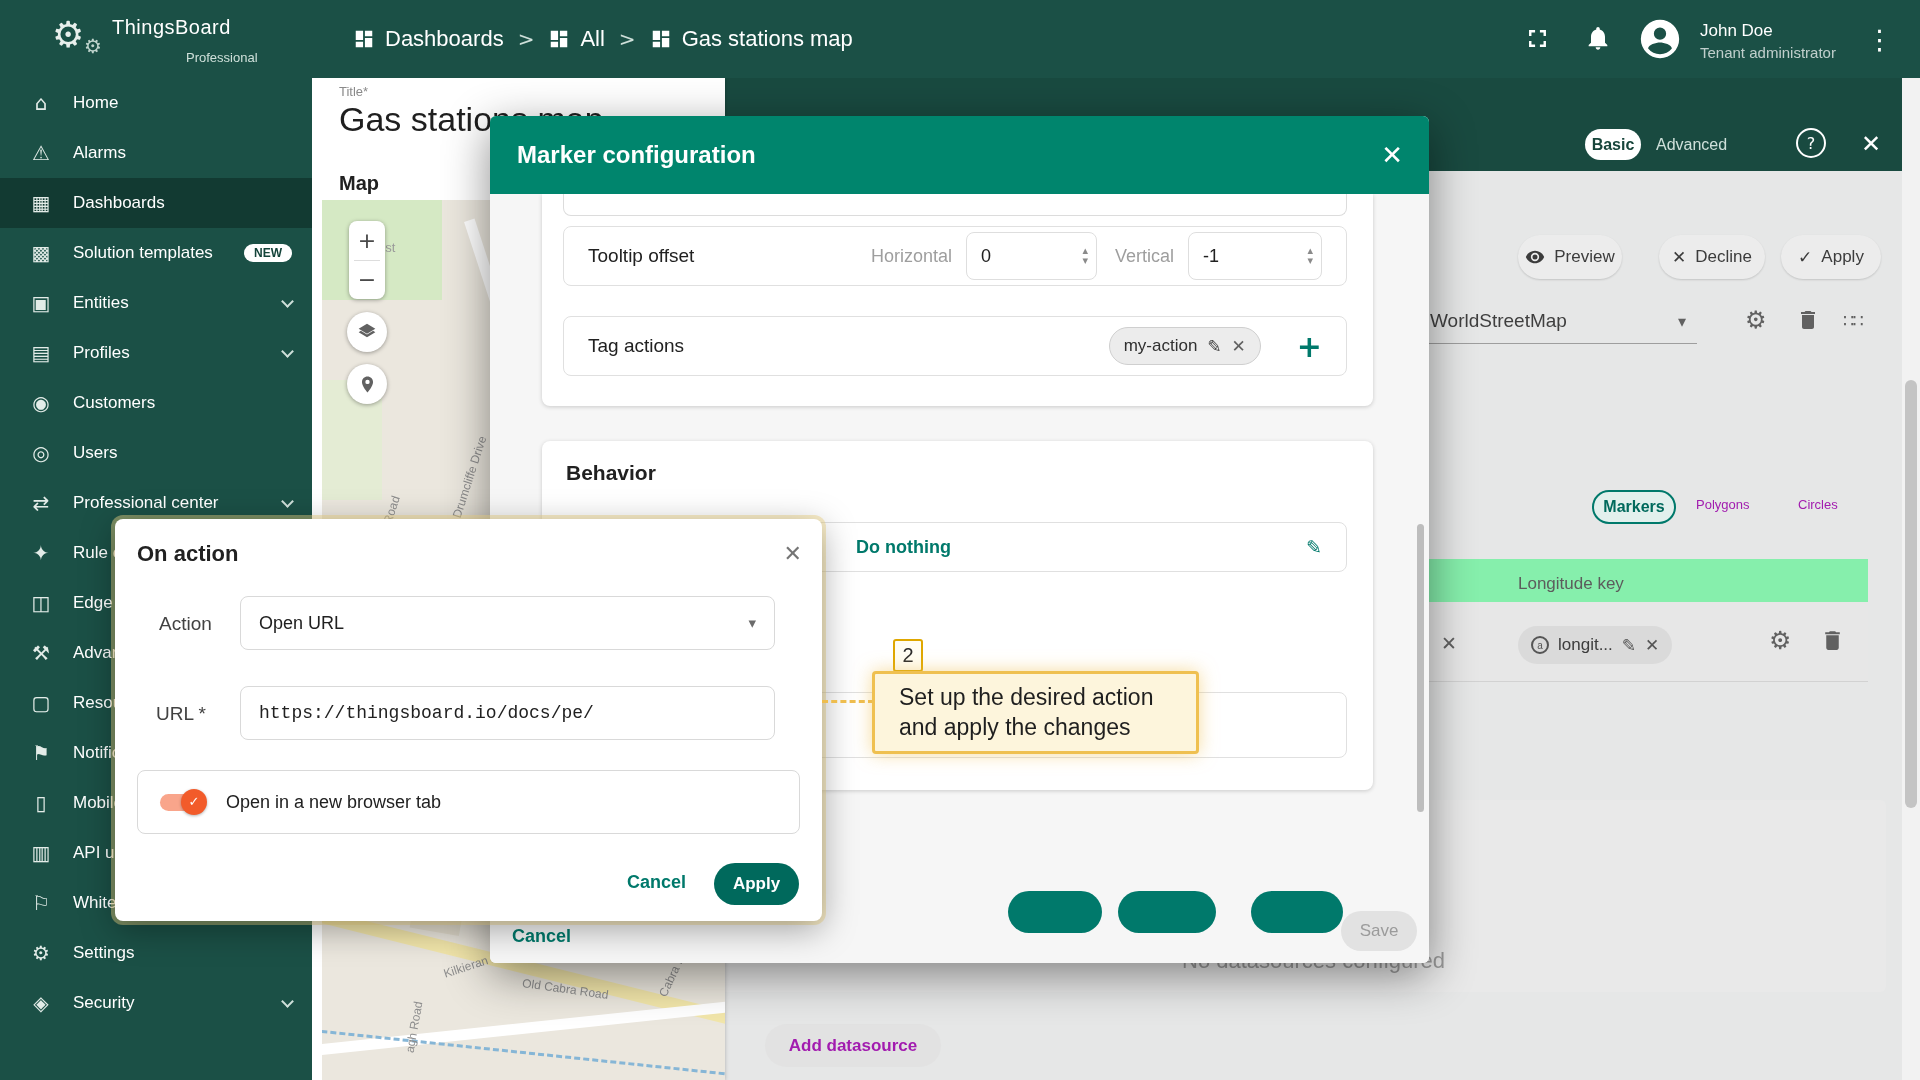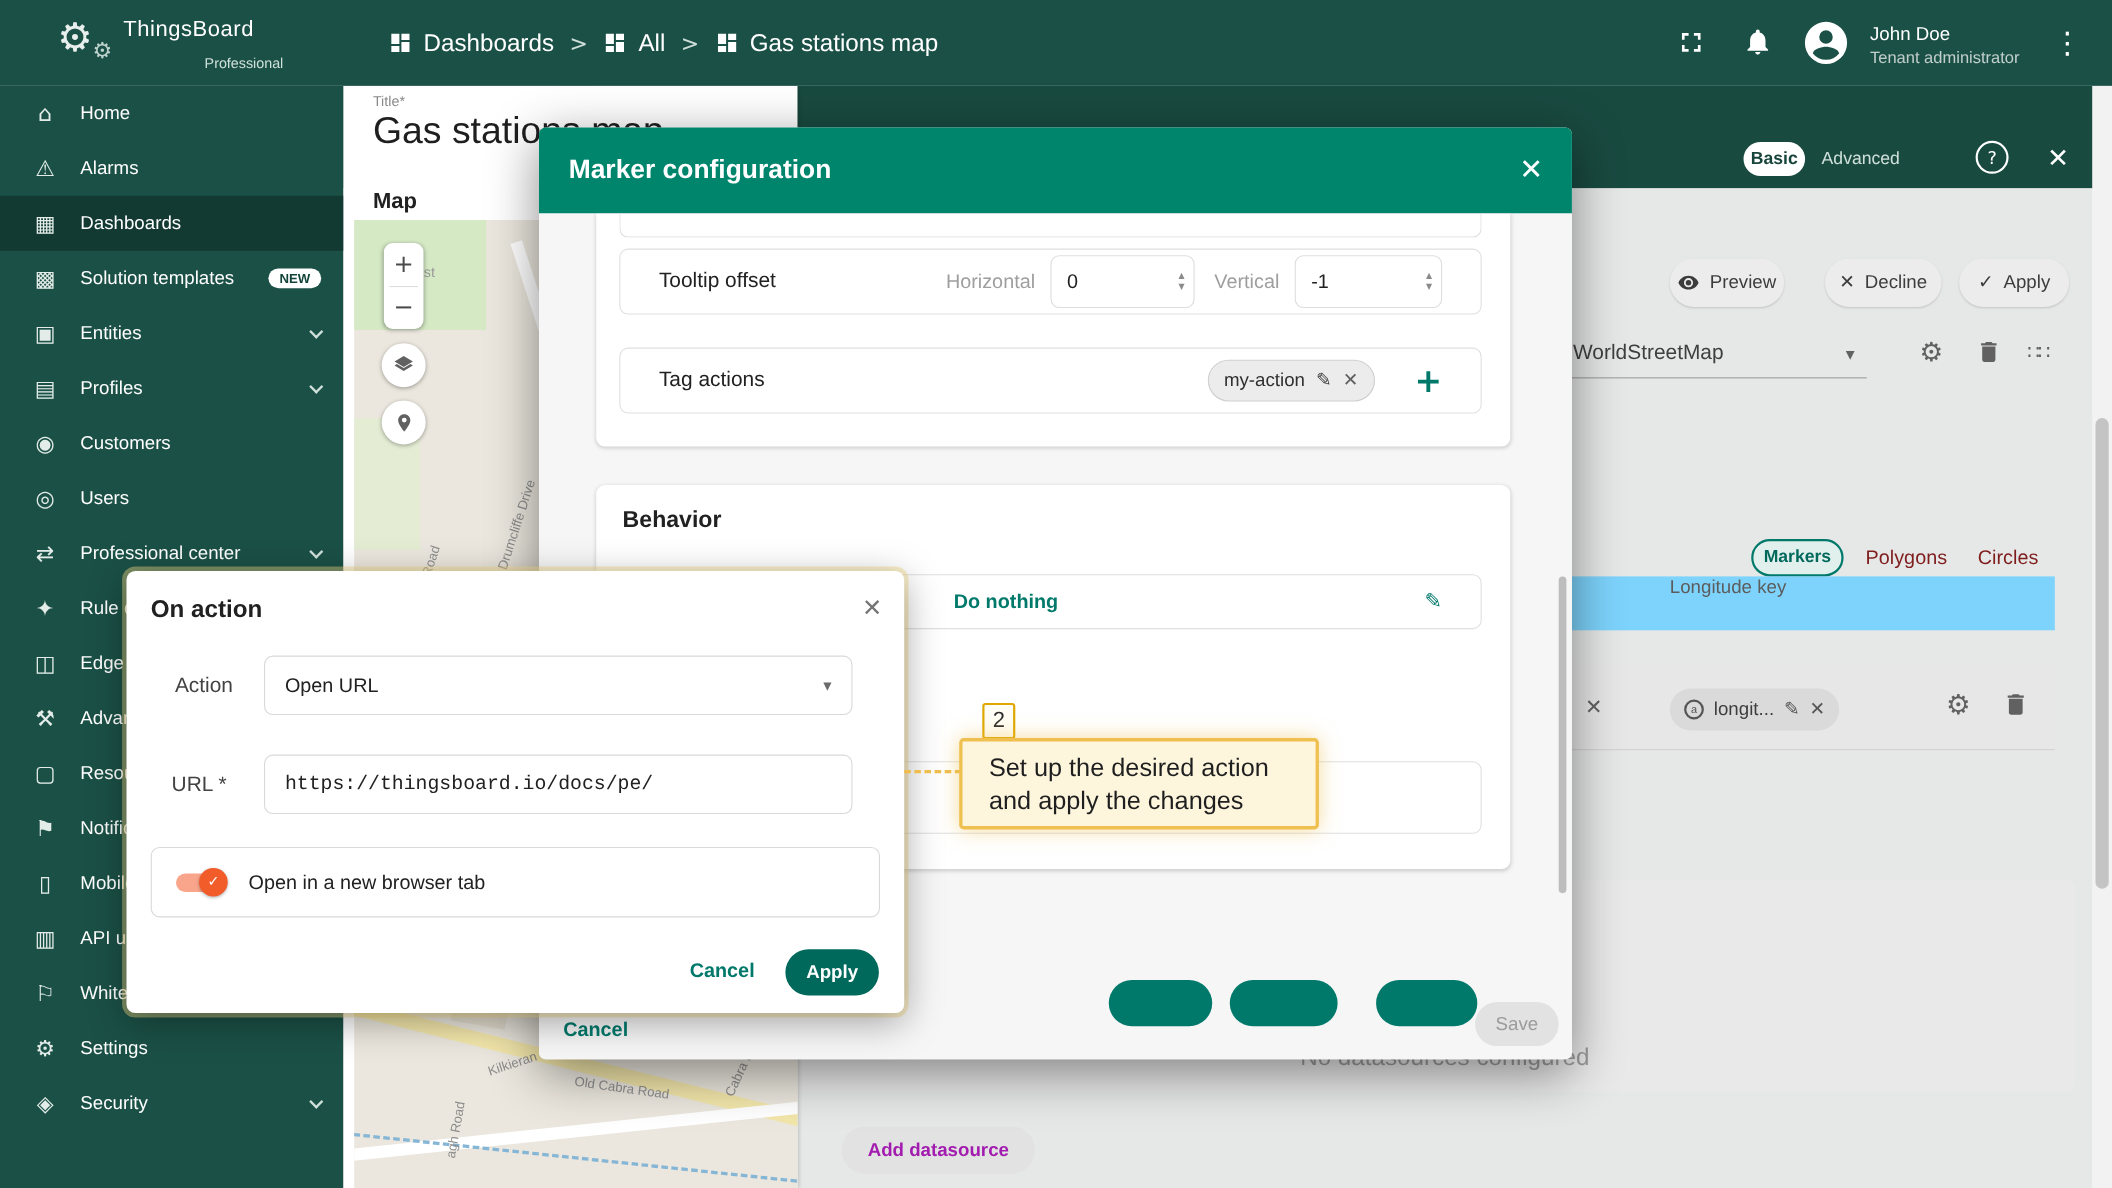--- a/index.html
+++ b/index.html
@@ -37,23 +37,23 @@
   .lbl-advanced{position:absolute;left:1656px;top:136px;font-size:16px;color:#cfe0da;z-index:2}
   .help-circle{position:absolute;left:1796px;top:128px;width:30px;height:30px;border:2px solid #fff;border-radius:50%;color:#fff;font-size:16px;display:flex;align-items:center;justify-content:center;z-index:2}
   .band-close{position:absolute;left:1861px;top:130px;font-size:24px;color:#fff;z-index:2}
 
   .btn-light{position:absolute;height:44px;background:#ececec;border-radius:22px;display:flex;align-items:center;justify-content:center;gap:9px;color:#3c3c3c;font-size:17px;z-index:2;box-shadow:0 1px 2px rgba(0,0,0,.15)}
   .provider-val{position:absolute;left:1430px;top:310px;font-size:19px;color:#3f3f3f;z-index:2}
   .provider-line{position:absolute;left:1380px;top:343px;width:317px;height:1px;background:#9e9e9e;z-index:2}
   .icon-gray{color:#616161;z-index:2;position:absolute}
 
   .tab-pill{position:absolute;left:1592px;top:490px;width:84px;height:34px;border:2px solid #00796b;background:#e2f0ed;color:#00695c;font-weight:bold;font-size:16px;border-radius:17px;display:flex;align-items:center;justify-content:center;z-index:2}
-  .tab-plain{position:absolute;top:497px;font-size:18px;color:#7f1d1d;z-index:2}
-
-  .tbl-head{position:absolute;left:1380px;top:524px;width:488px;height:49px;background:#7dd3fc;z-index:2;display:flex;align-items:flex-start}
+  .tab-plain{position:absolute;top:497px;font-size:13px;color:#a21caf;z-index:2}
+
+  .tbl-head{position:absolute;left:1380px;top:559px;width:488px;height:49px;background:#86efac;z-index:2;display:flex;align-items:center}
   .tbl-head span{margin-left:138px;font-size:17px;color:#5c5c5c}
   .tbl-row{position:absolute;left:1380px;top:602px;width:488px;height:80px;background:#e7e7e7;border-bottom:1px solid #d2d2d2;z-index:2}
   .key-chip{position:absolute;left:1518px;top:626px;height:38px;background:#dadada;border-radius:19px;display:flex;align-items:center;gap:9px;padding:0 13px;z-index:3;font-size:17px;color:#3d3d3d}
   .ent-circ{width:18px;height:18px;border:2px solid #555;border-radius:50%;display:inline-flex;align-items:center;justify-content:center;font-size:10px;color:#555}
 
   .empty-panel{position:absolute;left:624px;top:800px;width:1262px;height:192px;background:#e9e9e9;border-radius:6px;z-index:2}
   .empty-text{position:absolute;left:1182px;top:948px;font-size:22px;color:#9b9b9b;z-index:2}
   .btn-addds{position:absolute;left:765px;top:1024px;width:176px;height:43px;background:#e2e2e2;border-radius:22px;color:#a21caf;font-weight:bold;font-size:17px;display:flex;align-items:center;justify-content:center;z-index:2}
 
   .scroll-track{position:absolute;left:1902px;top:78px;width:18px;bottom:0;background:#f2f2f2;z-index:3}
@@ -74,21 +74,21 @@
   .zoom-div{height:1px;background:#ddd;margin:0 5px}
   .circle-btn{position:absolute;left:25px;width:40px;height:40px;background:#fff;border-radius:50%;box-shadow:0 1px 4px rgba(0,0,0,.35);display:flex;align-items:center;justify-content:center;z-index:6}
 
   
   .mkr{position:absolute;left:490px;top:116px;width:939px;height:847px;border-radius:6px;z-index:50;box-shadow:0 12px 46px rgba(0,0,0,.45);background:#f6f6f6}
   .mkr-head{position:absolute;left:0;top:0;right:0;height:78px;background:#00856d;border-radius:6px 6px 0 0;display:flex;align-items:center}
   .mkr-title{margin-left:27px;color:#fff;font-size:24px;font-weight:bold}
   .mkr-close{position:absolute;right:26px;top:24px;color:#fff;font-size:26px}
   .mkr-content{position:absolute;left:0;top:78px;right:0;bottom:0;overflow:hidden;background:#f6f6f6;border-radius:0 0 6px 6px}
   .mcard{position:absolute;background:#fff;border-radius:8px;box-shadow:0 1px 4px rgba(0,0,0,.18)}
-  .frow{position:absolute;border:1px solid #e0e0e0;border-radius:8px;background:#fff;display:flex;align-items:center;padding:0 35px}
+  .frow{position:absolute;border:1px solid #e0e0e0;border-radius:8px;background:#fff;display:flex;align-items:center;padding:0 24px}
   .frow .main-lbl{font-size:19px;color:#212121}
   .gray-lbl{font-size:18px;color:#9e9e9e}
   .spin{border:1px solid #dedede;border-radius:8px;height:48px;display:flex;align-items:center;padding:0 8px 0 14px}
   .spin .val{font-size:18px;color:#212121;flex:1}
   .spin .arrows{display:flex;flex-direction:column;line-height:10px;color:#8a8a8a;font-size:11px;text-align:center}
   .tag-chip{height:38px;background:#ececec;border:1px solid #cfcfcf;border-radius:19px;display:flex;align-items:center;gap:10px;padding:0 14px;font-size:17px;color:#2f2f2f}
   .teal{color:#00796b}
   .pill-btn{position:absolute;height:42px;background:#00796b;border-radius:21px}
   .mkr-cancel{position:absolute;left:22px;top:732px;font-size:18px;font-weight:bold;color:#00796b}
   .mkr-save{position:absolute;right:12px;top:717px;width:76px;height:40px;background:#e2e2e2;border-radius:20px;color:#9b9b9b;font-size:17px;display:flex;align-items:center;justify-content:center}

